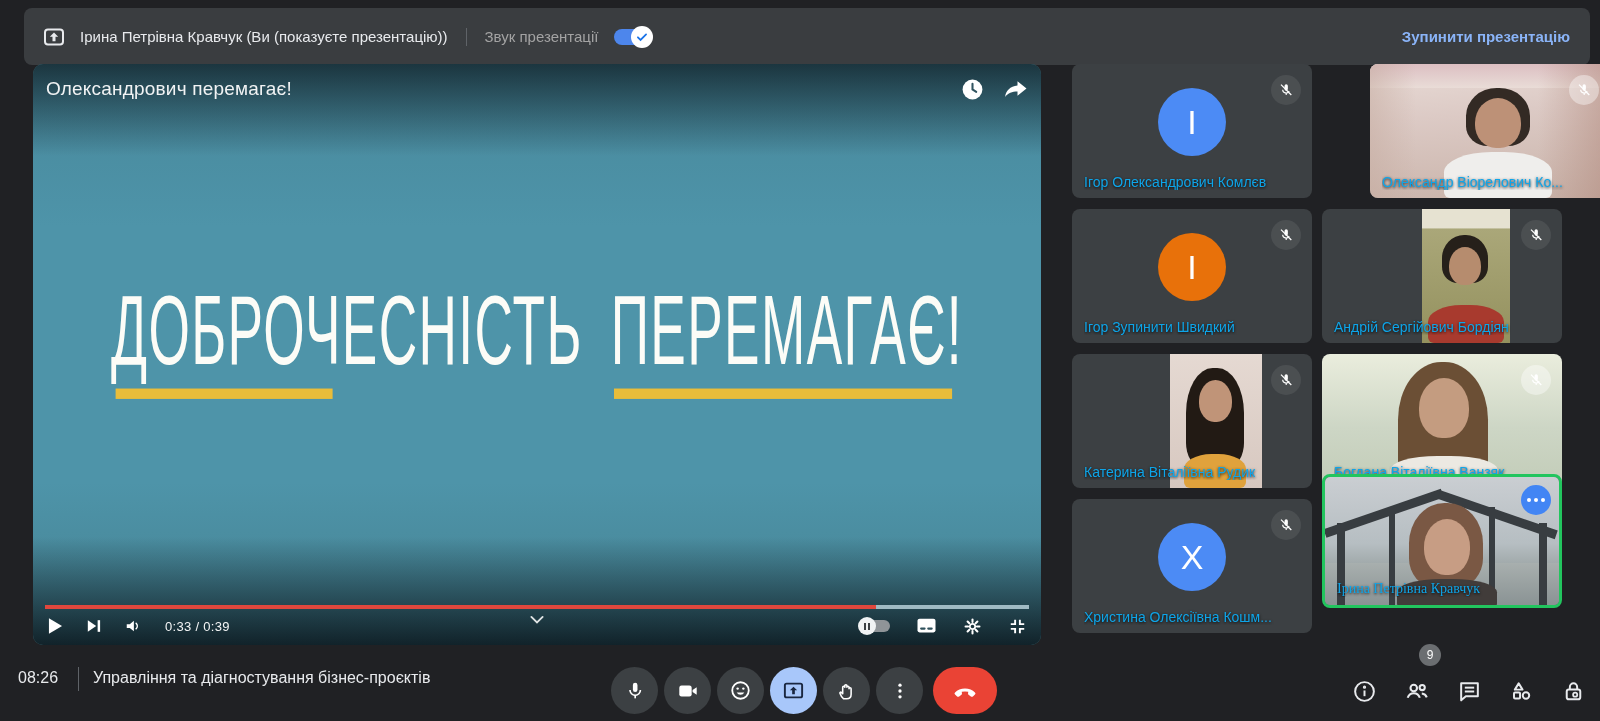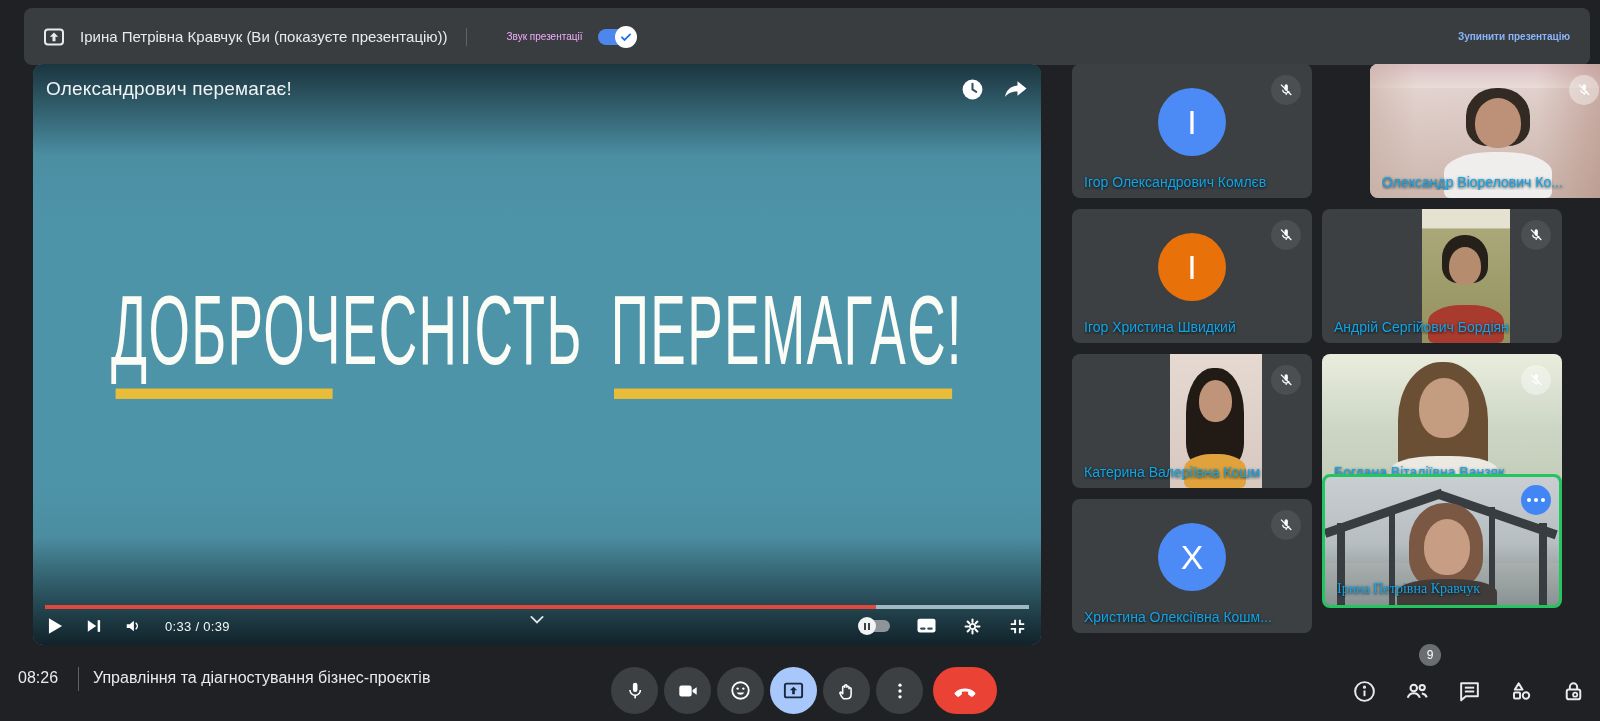--- a/index.html
+++ b/index.html
@@ -6,26 +6,26 @@
   .screen{position:relative;width:1600px;height:721px;background:#202124;overflow:hidden;
           font-family:"Liberation Sans",sans-serif;color:#e8eaed;}
   svg{display:block;}
 
   
   .top-bar{position:absolute;left:24px;top:8px;width:1566px;height:57px;background:#3a3d40;
            border-radius:8px;display:flex;align-items:center;padding:0 18px;box-sizing:border-box;text-align:center;}
   .present-chip-icon{flex:0 0 auto;}
   .tb-label{margin-left:14px;font-size:15px;color:#e8eaed;}
   .tb-divider{width:1px;height:18px;background:#5f6368;margin:0 18px;}
-  .tb-sound{font-size:10px;color:#f0abfc;margin-left:22px;}
+  .tb-sound{font-size:15px;color:#a3a3a3;}
   .switch{position:relative;width:36px;height:16px;border-radius:8px;background:#4d86ec;margin-left:16px;cursor:pointer;}
   .switch .knob{position:absolute;right:-3px;top:-3px;width:22px;height:22px;border-radius:50%;
                 background:#fff;display:flex;align-items:center;justify-content:center;}
   .tb-spacer{flex:1;}
-  .tb-stop{font-size:10px;font-weight:bold;color:#8ab4f8;cursor:pointer;padding-right:2px;}
+  .tb-stop{font-size:15px;font-weight:bold;color:#8ab4f8;cursor:pointer;padding-right:2px;}
 
   
   .stage{position:absolute;left:33px;top:64px;width:1008px;height:581px;border-radius:10px;overflow:hidden;
          background:linear-gradient(180deg,#47879a 0%,#4e94a9 28%,#4e94a9 72%,#44808f 100%);}
   .stage-top-grad{position:absolute;left:0;top:0;right:0;height:92px;
                   background:linear-gradient(180deg,rgba(10,22,28,.72),rgba(10,22,28,0));}
   .stage-bottom-grad{position:absolute;left:0;bottom:0;right:0;height:108px;
                   background:linear-gradient(0deg,rgba(8,18,24,.85),rgba(8,18,24,0));}
   .stage-title{position:absolute;left:13px;top:14px;font-size:19px;color:#f1f3f4;letter-spacing:.2px;}
   .stage-actions{position:absolute;top:13px;right:12px;display:flex;gap:16px;align-items:center;}
@@ -279,21 +279,21 @@
         <span>І</span>
       </div>
     <span class="mic-chip chip-dark">
       <svg width="16" height="16" viewBox="0 0 24 24">
           <rect x="9.8" y="3.5" width="5" height="9.5" rx="2.5" fill="#fff"></rect>
           <path d="M7 11.5a5.2 5.2 0 0 0 9.8 2.2" fill="none" stroke="#fff" stroke-width="1.7"></path>
           <line x1="12.3" y1="16.6" x2="12.3" y2="19.5" stroke="#fff" stroke-width="1.7"></line>
           <line x1="4.5" y1="4" x2="20" y2="19.5" stroke="#fff" stroke-width="1.9"></line>
         </svg>
     </span>
-    <span class="tile-name">Ігор Христина Швидкий</span>
+    <span class="tile-name">Ігор Зупинити Швидкий</span>
   </div>
 
   <div class="tile t4">
     <div class="pillar sc-olive" style="left:100px;width:88px;">
       <div class="p-hair" style="left:20px;top:26px;width:46px;height:48px;background:#26201a;"></div>
       <div class="p-face" style="left:27px;top:38px;width:32px;height:38px;background:#b68c6e;"></div>
       <div class="p-torso" style="left:6px;top:96px;width:76px;height:38px;background:#a83a2e;"></div>
     </div>
     <span class="mic-chip chip-dark">
       <svg width="16" height="16" viewBox="0 0 24 24">
@@ -313,21 +313,21 @@
       <div class="p-torso" style="left:14px;top:100px;width:62px;height:34px;background:#e0a23c;"></div>
     </div>
     <span class="mic-chip chip-dark">
       <svg width="16" height="16" viewBox="0 0 24 24">
           <rect x="9.8" y="3.5" width="5" height="9.5" rx="2.5" fill="#fff"></rect>
           <path d="M7 11.5a5.2 5.2 0 0 0 9.8 2.2" fill="none" stroke="#fff" stroke-width="1.7"></path>
           <line x1="12.3" y1="16.6" x2="12.3" y2="19.5" stroke="#fff" stroke-width="1.7"></line>
           <line x1="4.5" y1="4" x2="20" y2="19.5" stroke="#fff" stroke-width="1.9"></line>
         </svg>
     </span>
-    <span class="tile-name">Катерина Валеріївна Кошм</span>
+    <span class="tile-name">Катерина Віталіївна Рудик</span>
   </div>
 
   <div class="tile t6">
     <div class="scene sc-sage">
       <div class="p-hair" style="left:76px;top:8px;width:90px;height:120px;background:#6b4f35;border-radius:48% 48% 18% 18%;"></div>
       <div class="p-face" style="left:97px;top:24px;width:50px;height:60px;background:#c49c80;"></div>
       <div class="p-torso" style="left:68px;top:102px;width:108px;height:32px;background:#ece9e2;"></div>
     </div>
     <span class="mic-chip chip-light">
       <svg width="16" height="16" viewBox="0 0 24 24">

